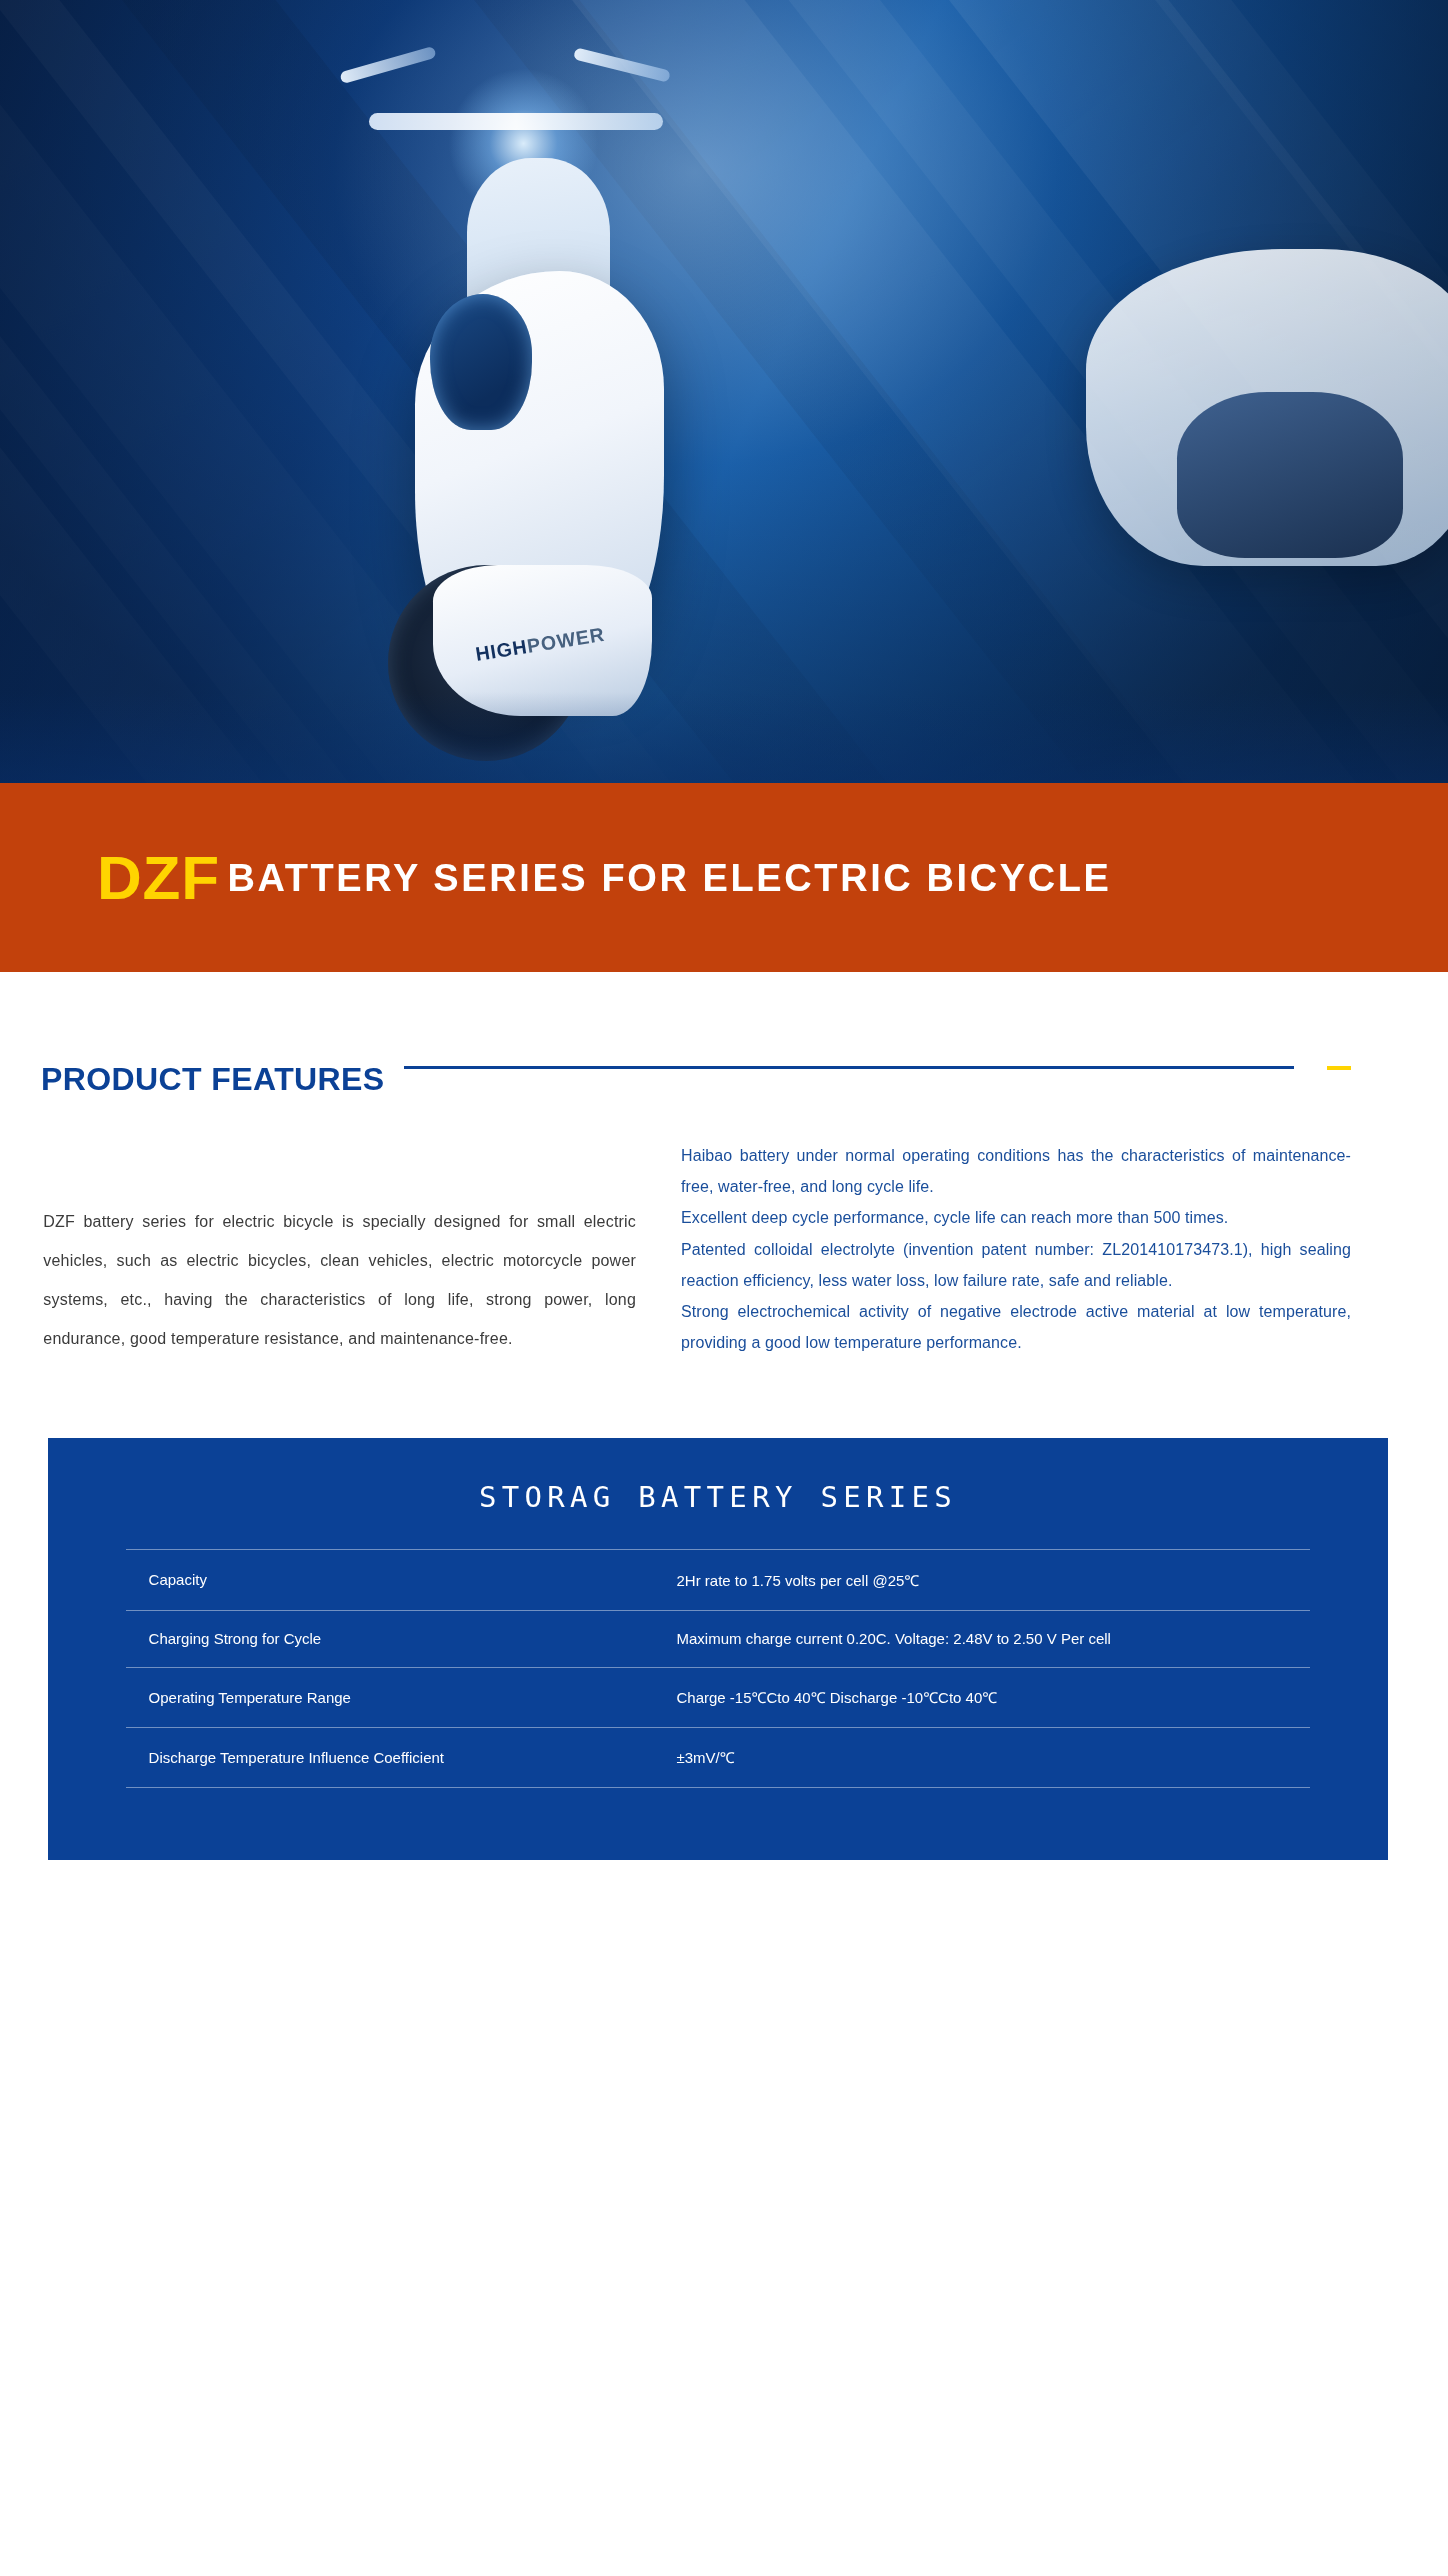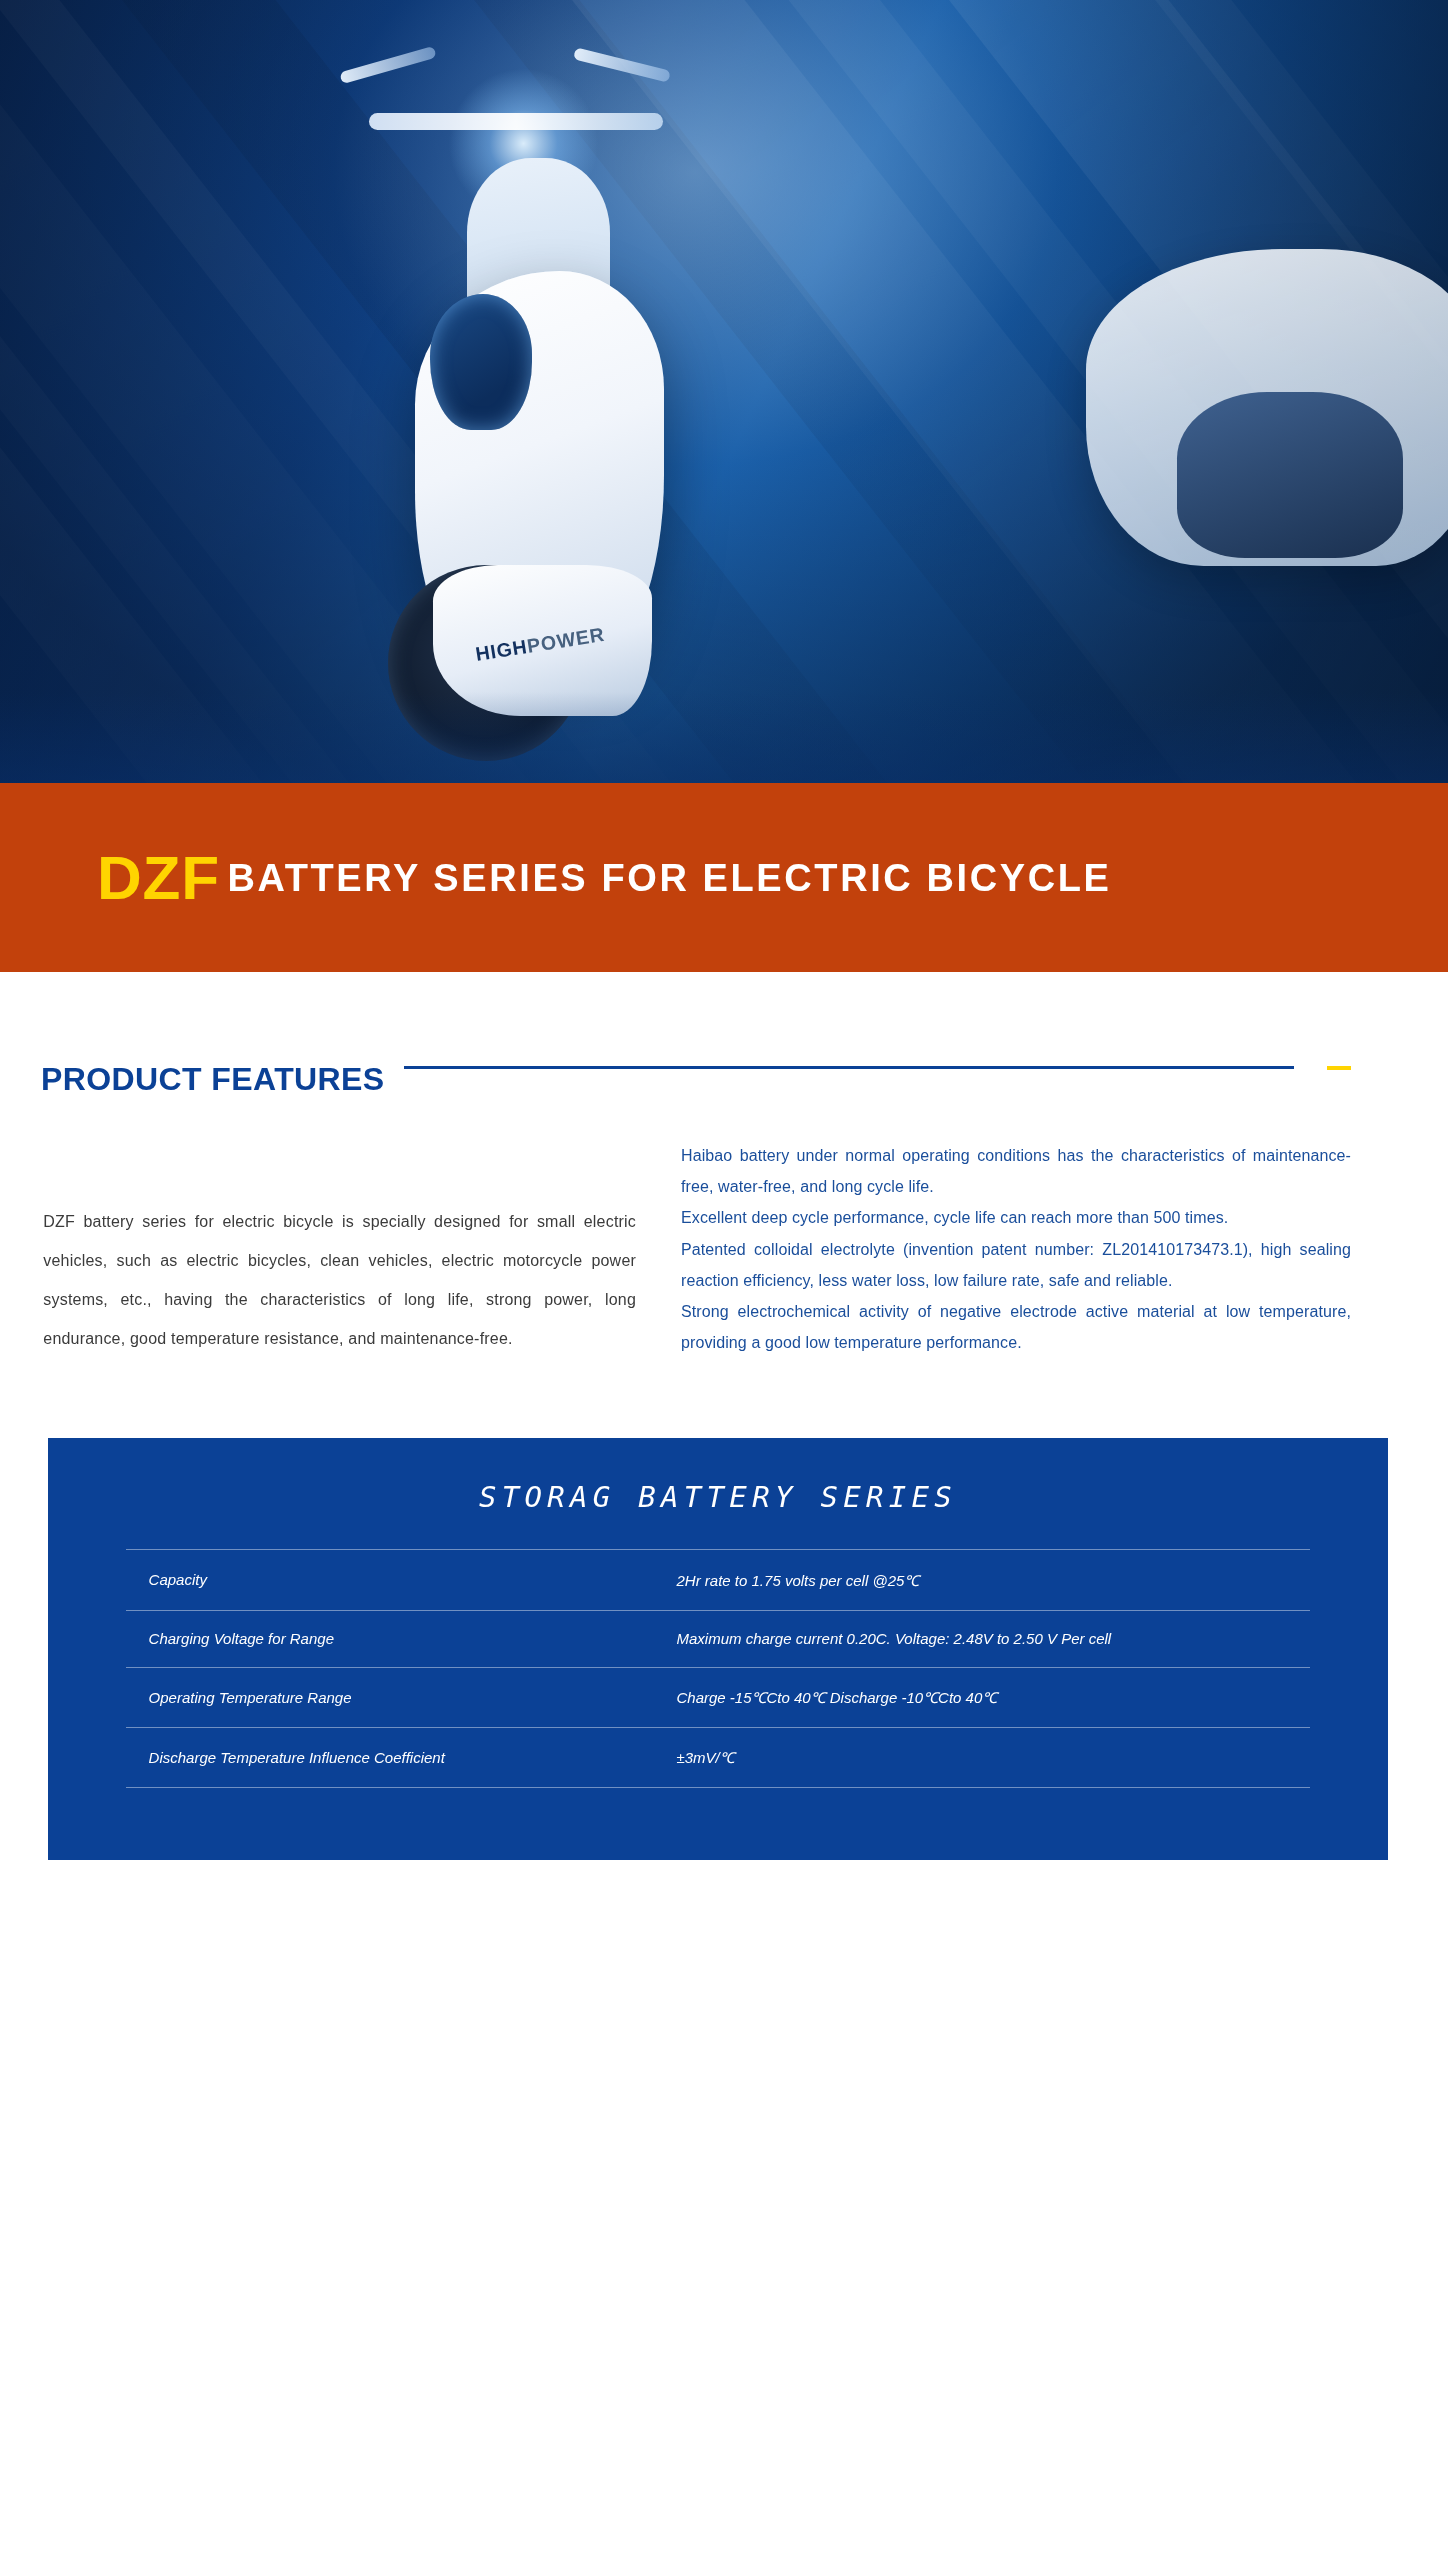--- a/index.html
+++ b/index.html
@@ -240,21 +240,20 @@
     text-align: justify;
     letter-spacing: 0.1px;
   }
   .p-right p { margin: 0; }
 
   
   .spec {
     margin: 80px 60px 0 48px;
     background: #0b4196;
     padding: 42px 0 72px 0;
-    font-style: italic;
   }
   .spec-title {
     text-align: center;
     color: #ffffff;
     font-size: 29px;
     font-weight: 500;
     letter-spacing: 5.3px;
     margin-bottom: 35px;
     font-family: "DejaVu Sans Mono", monospace;
   }
@@ -340,21 +339,21 @@
 
   <div class="spec">
     <div class="spec-title">STORAG BATTERY SERIES</div>
     <table class="spec-table">
       <tbody>
         <tr>
           <td class="k">Capacity</td>
           <td class="v">2Hr rate to 1.75 volts per cell @25℃</td>
         </tr>
         <tr>
-          <td class="k">Charging Voltage for Range</td>
+          <td class="k">Charging Strong for Cycle</td>
           <td class="v">Maximum charge current 0.20C. Voltage: 2.48V to 2.50 V Per cell</td>
         </tr>
         <tr>
           <td class="k">Operating Temperature Range</td>
           <td class="v">Charge -15℃Cto 40℃ Discharge -10℃Cto 40℃</td>
         </tr>
         <tr>
           <td class="k">Discharge Temperature Influence Coefficient</td>
           <td class="v">±3mV/℃</td>
         </tr>

